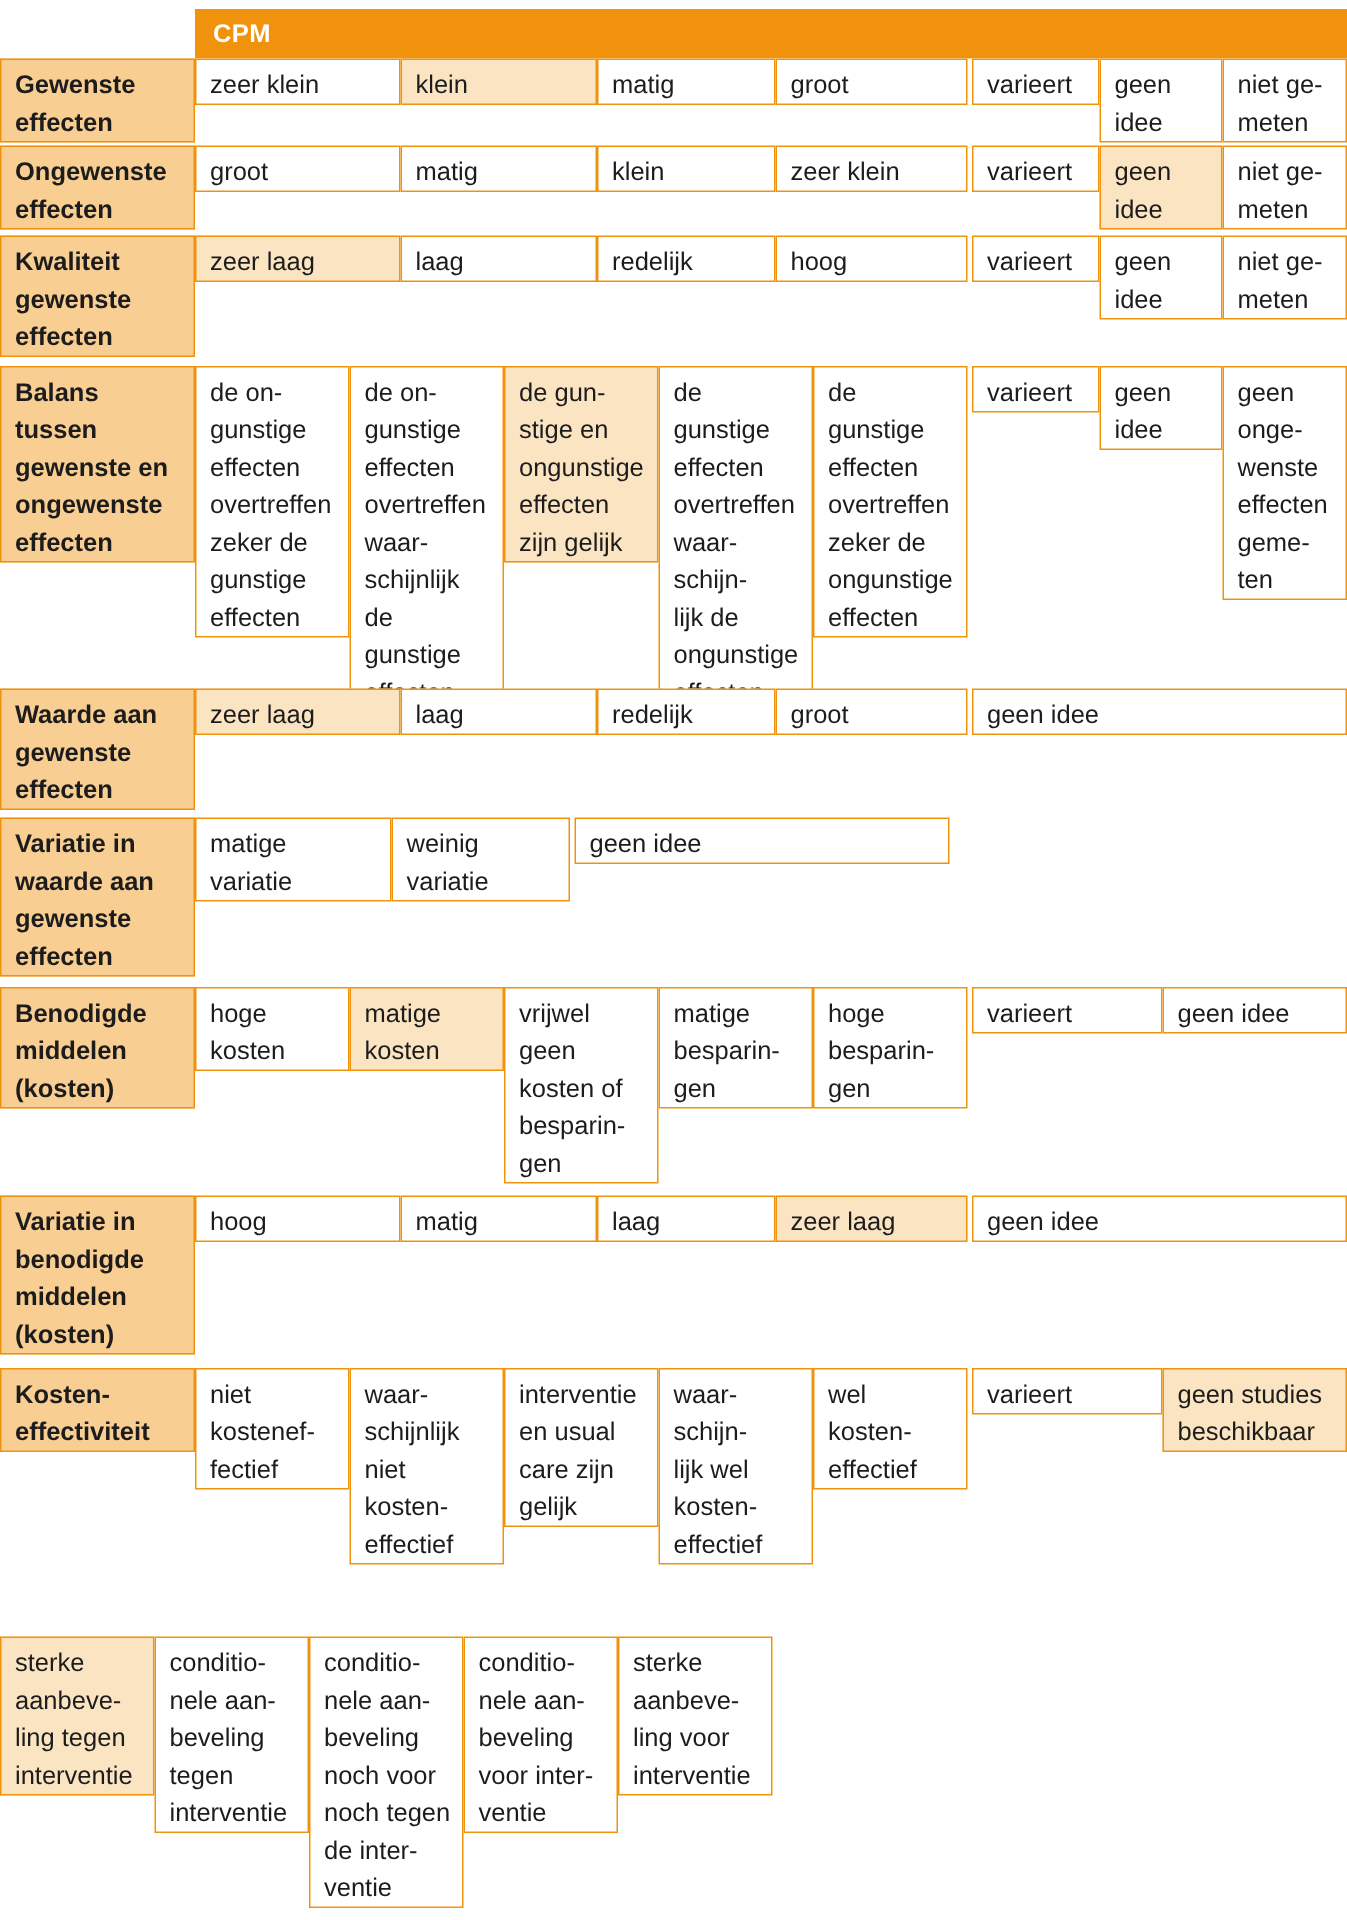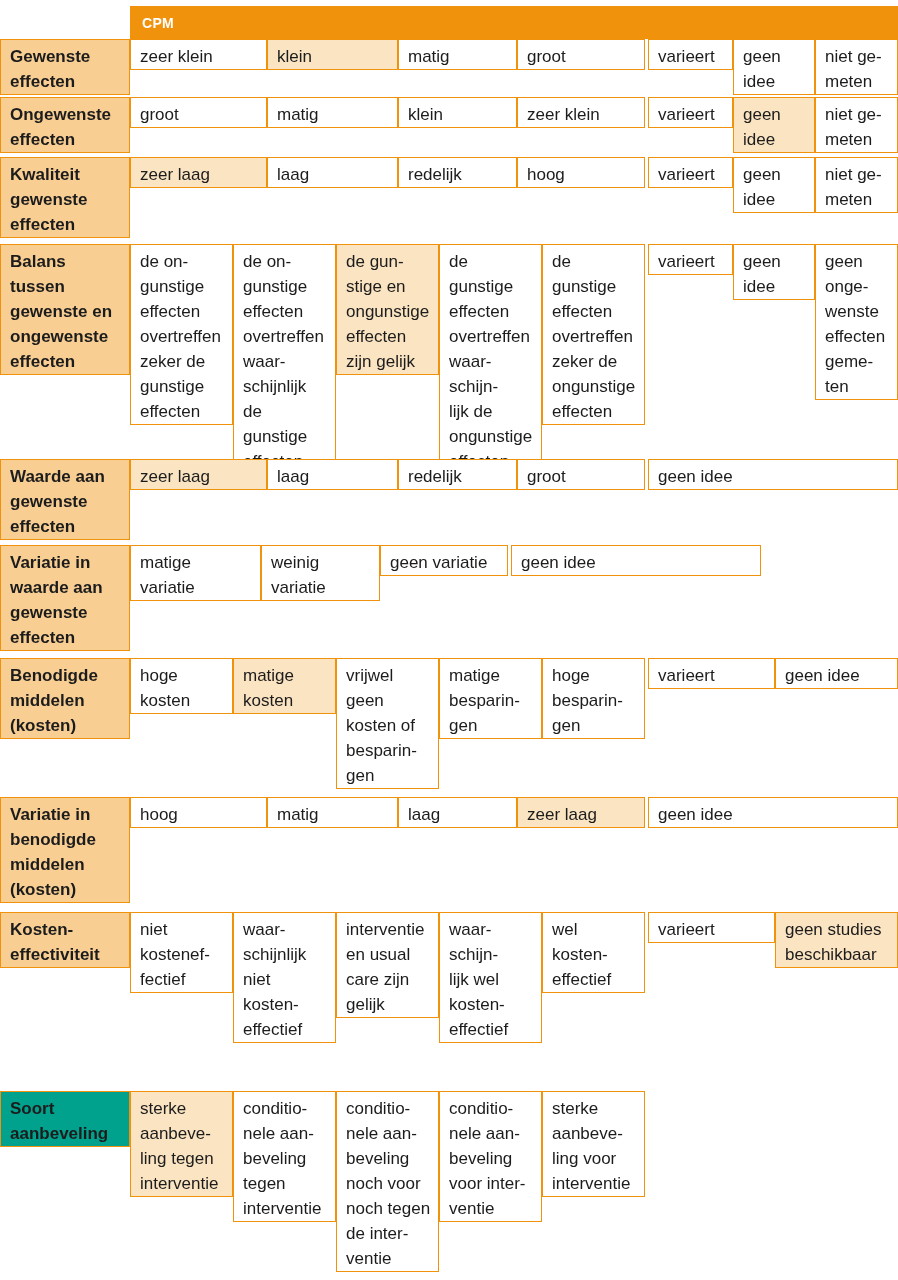--- a/index.html
+++ b/index.html
@@ -9,21 +9,21 @@
     --teal:#00A18D;
     --ink:#1c1c1c;
   }
   *{box-sizing:border-box;margin:0;padding:0}
   html,body{background:#fff}
   body{font-family:"Liberation Sans","DejaVu Sans",sans-serif;color:var(--ink)}
   .page{width:898px;height:1280px;background:#fff;padding-top:6px;overflow:hidden}
   .titlebar-row{display:flex;height:33px}
   .corner{width:130px;background:#fff}
   .cpm-bar{flex:1;background:var(--orange);display:flex;align-items:center}
-  .cpm-bar span{color:#fff;font-weight:bold;font-size:14px;padding-left:12px;letter-spacing:.3px}
+  .cpm-bar span{color:#fff;font-weight:bold;font-size:17px;padding-left:12px;letter-spacing:.3px}
   .trow{display:flex;align-items:flex-start}
   .cell{
     border:1.5px solid var(--orange);
     background:#fff;
     font-size:17px;line-height:25px;
     padding:4px 5px 0 9px;
     white-space:pre-line;
     overflow:hidden;
   }
   .rh{width:130px;background:var(--peach);font-weight:bold}
@@ -165,21 +165,20 @@
 
   <div class="trow" style="height:113px">
     <div class="cell rh">Variatie in
 waarde aan
 gewenste
 effecten</div>
     <div class="cell wb">matige
 variatie</div>
     <div class="cell wc">weinig
 variatie</div>
-    <div class="cell wd">geen variatie</div>
     <div class="blockgap"></div>
     <div class="cell r1">geen idee</div>
   </div>
 
   <div class="trow" style="height:139px">
     <div class="cell rh">Benodigde
 middelen
 (kosten)</div>
     <div class="cell w5">hoge
 kosten</div>
@@ -239,22 +238,20 @@
 effectief</div>
     <div class="blockgap"></div>
     <div class="cell r2a">varieert</div>
     <div class="cell r2b hl">geen studies
 beschikbaar</div>
   </div>
 
   <div class="tablegap"></div>
 
   <div class="trow" style="height:195px">
-    <div class="cell rh teal">Soort
-aanbeveling</div>
     <div class="cell w5 hl">sterke
 aanbeve-
 ling tegen
 interventie</div>
     <div class="cell w5">conditio-
 nele aan-
 beveling
 tegen
 interventie</div>
     <div class="cell w5">conditio-

